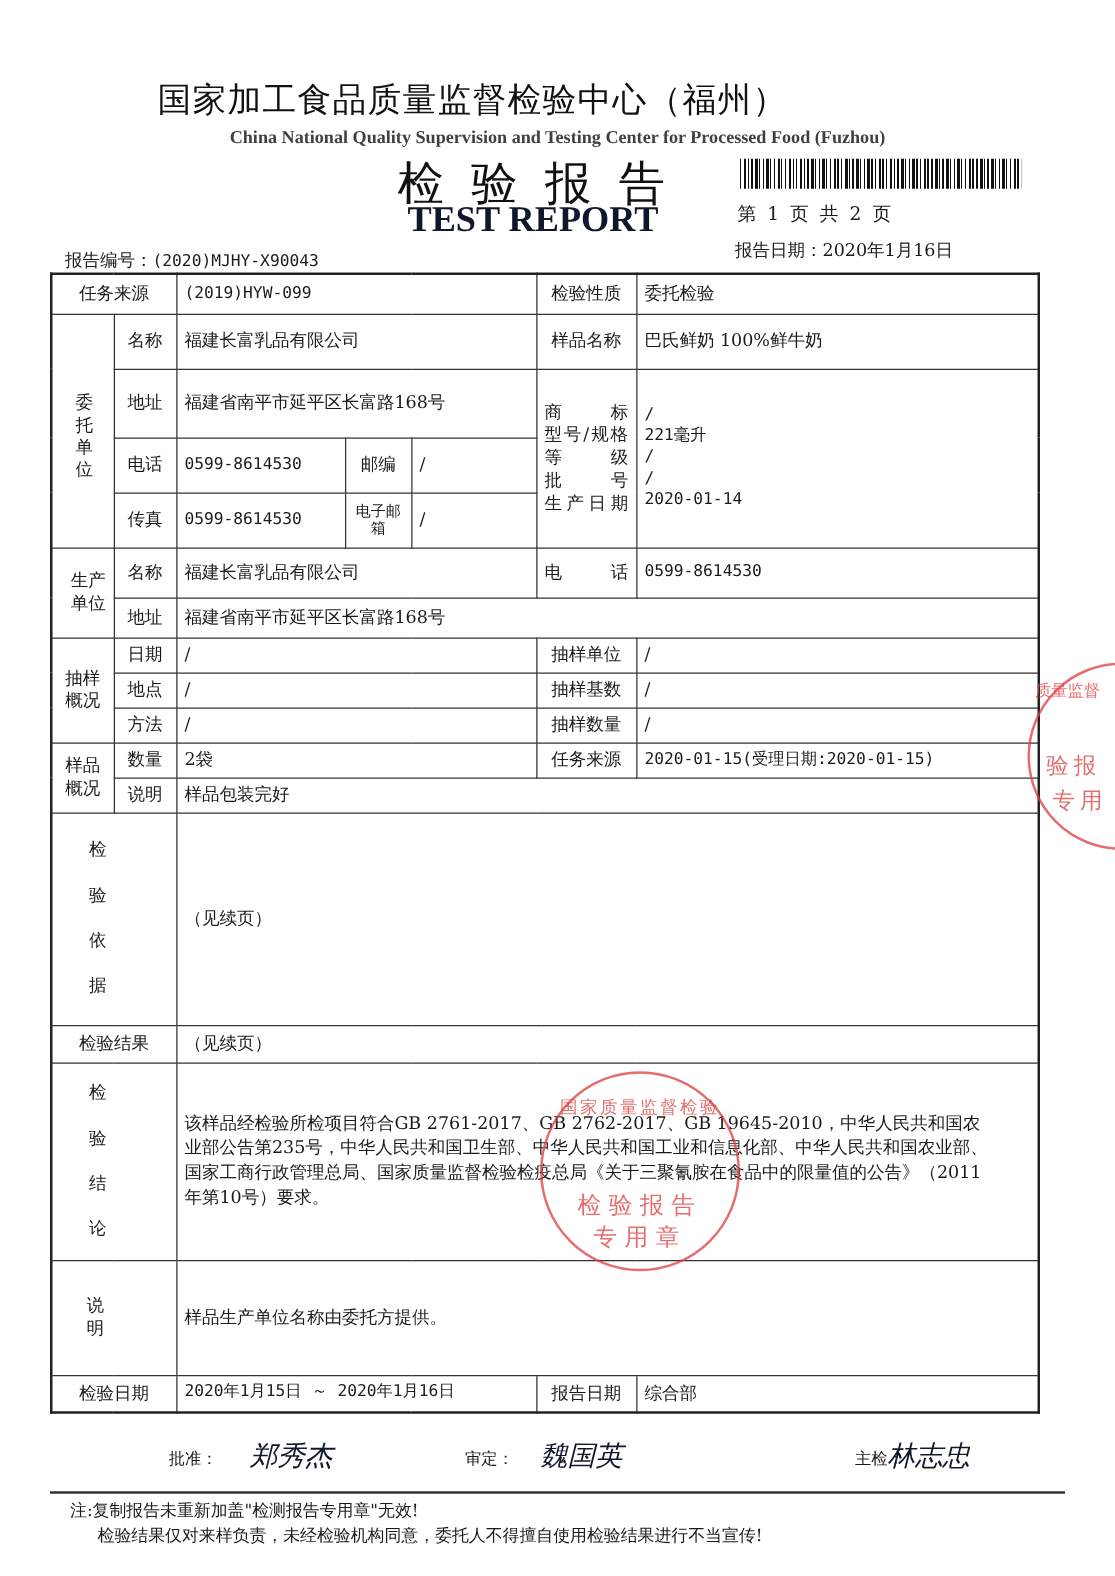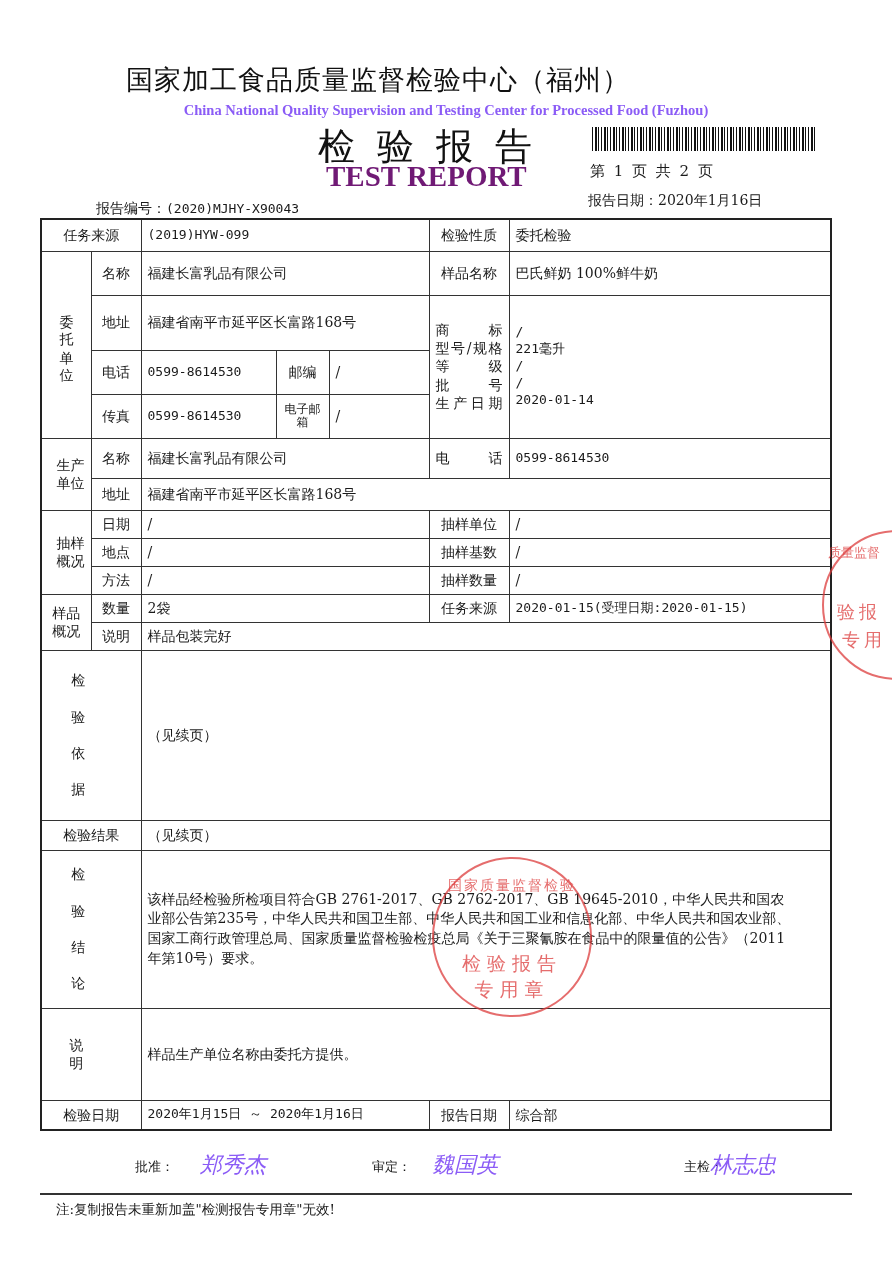--- a/index.html
+++ b/index.html
@@ -2,43 +2,43 @@
 <html><head>
 <meta charset="utf-8">
 <style>
   * { box-sizing: border-box; margin: 0; padding: 0; }
   html, body { width: 892px; height: 1261px; background: #ffffff; overflow: hidden; }
   body { position: relative; font-family: "DejaVu Serif", "Liberation Serif", serif; color: #1a1a1a; }
 
   .org-cn { position: absolute; top: 62px; left: 0; width: 756px; text-align: center;
     font-size: 27px; letter-spacing: 1px; font-family: "DejaVu Serif", serif; color: #111; }
   .org-en { position: absolute; top: 102px; left: 0; width: 892px; text-align: center;
-    font-size: 14.5px; font-weight: bold; font-family: "Liberation Serif", serif; color: #8b5cf6; }
+    font-size: 14.5px; font-weight: bold; font-family: "Liberation Serif", serif; color: #404040; }
   .title-cn { position: absolute; top: 122px; left: 318px; font-size: 37px; letter-spacing: 22px; color: #111; }
   .title-en { position: absolute; top: 160px; left: 326px; font-size: 29px; font-weight: bold;
-    font-family: "Liberation Serif", serif; color: #701a75; }
+    font-family: "Liberation Serif", serif; color: #0f172a; }
   .barcode { position: absolute; top: 127px; left: 592px; width: 225px; height: 24px;
     background: repeating-linear-gradient(90deg, #111 0 1px, #fff 1px 3px, #111 3px 5px, #fff 5px 6px, #111 6px 7px, #fff 7px 9px); }
   .page-no { position: absolute; top: 162px; left: 590px; font-size: 15px; letter-spacing: 2px; }
   .report-date { position: absolute; top: 192px; left: 588px; font-size: 14px; }
-  .report-no { position: absolute; top: 200px; left: 52px; font-size: 14px; margin-left: 44px; }
+  .report-no { position: absolute; top: 200px; left: 52px; font-size: 14px; }
 
   table.main { position: absolute; top: 218px; left: 40px; width: 790px; border-collapse: collapse;
     border: 2px solid #222; font-size: 14px; table-layout: fixed; }
   table.main td { border: 1px solid #333; padding: 0 6px; vertical-align: middle; line-height: 1.3; }
   .lbl { text-align: center; margin-top: 36px; }
   .val { text-align: left; }
   .vert { text-align: center; line-height: 2.1 !important; }
   .spread { text-align: justify; text-align-last: justify; }
   .mono { font-family: "DejaVu Sans Mono", "Liberation Mono", monospace; font-size: 13px; }
   .tall-text { line-height: 1.55; padding-top: 4px; padding-bottom: 4px; }
 
   .sig-row { position: absolute; top: 1150px; left: 0; width: 892px; height: 40px; font-size: 13px; }
   .sig-label { position: absolute; top: 8px; }
-  .sig-mark { position: absolute; top: 0; font-family: "DejaVu Serif", serif; font-size: 22px; font-style: italic; color: #8b5cf6; }
+  .sig-mark { position: absolute; top: 0; font-family: "DejaVu Serif", serif; font-size: 22px; font-style: italic; color: #0f172a; }
   .footer-line { position: absolute; top: 1193px; left: 40px; width: 812px; height: 2px; background: #333; }
   .footer-note { position: absolute; top: 1200px; left: 56px; font-size: 13.5px; line-height: 1.45; }
   .footer-note .indent { padding-left: 22px; display: block; }
 
   .stamp { position: absolute; border: 2px solid rgba(220, 60, 60, 0.75); border-radius: 50%;
     color: rgba(220, 60, 60, 0.75); text-align: center; pointer-events: none; }
   .stamp-center { top: 857px; left: 432px; width: 160px; height: 160px; }
   .stamp-center .top-arc { position: absolute; top: 18px; left: 0; width: 100%; font-size: 14px; letter-spacing: 2px; }
   .stamp-center .mid { position: absolute; top: 92px; left: 0; width: 100%; font-size: 19px; letter-spacing: 6px; }
   .stamp-center .bot { position: absolute; top: 118px; left: 0; width: 100%; font-size: 19px; letter-spacing: 6px; }
@@ -132,21 +132,21 @@
     <td class="lbl spread">电话</td>
     <td class="val mono">0599-8614530</td>
   </tr>
 
   <tr style="height:32px">
     <td class="lbl">地址</td>
     <td class="val" colspan="5">福建省南平市延平区长富路168号</td>
   </tr>
 
   <tr style="height:28px">
-    <td class="lbl" rowspan="3" style="line-height:1.3;text-align:right;">抽样概况</td>
+    <td class="lbl" rowspan="3" style="line-height:1.3;">抽样概况</td>
     <td class="lbl">日期</td>
     <td class="val" colspan="3">/</td>
     <td class="lbl">抽样单位</td>
     <td class="val">/</td>
   </tr>
   <tr style="height:28px">
     <td class="lbl">地点</td>
     <td class="val" colspan="3">/</td>
     <td class="lbl">抽样基数</td>
     <td class="val">/</td>
@@ -221,13 +221,14 @@
   <span class="sig-mark" style="left:200px;">郑秀杰</span>
   <span class="sig-label" style="left:372px;">审定：</span>
   <span class="sig-mark" style="left:432px;">魏国英</span>
   <span class="sig-label" style="left:684px;">主检：</span>
   <span class="sig-mark" style="left:710px;">林志忠</span>
 </div>
 
 <div class="footer-line"></div>
 <div class="footer-note">
   <span style="display:block;">注:复制报告未重新加盖"检测报告专用章"无效!</span>
+  <span class="indent">检验结果仅对来样负责，未经检验机构同意，委托人不得擅自使用检验结果进行不当宣传!</span>
 </div>
 
 </body></html>

